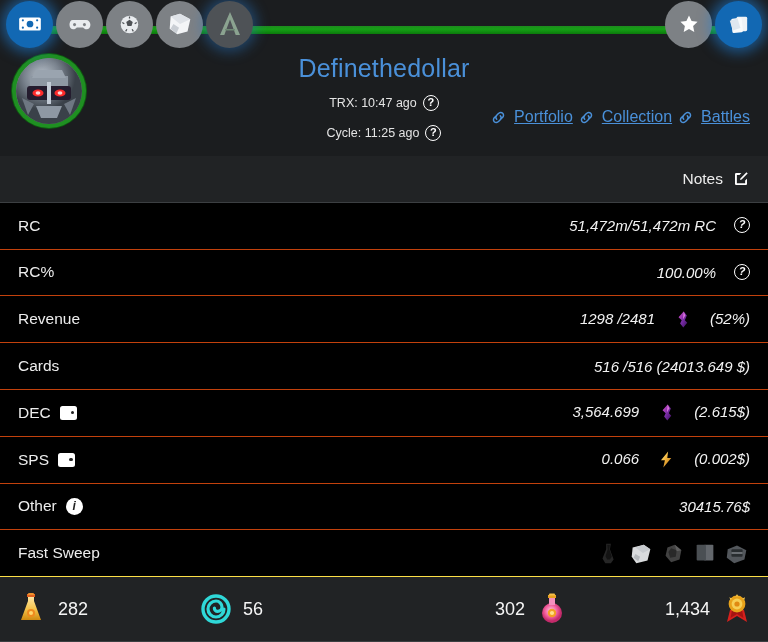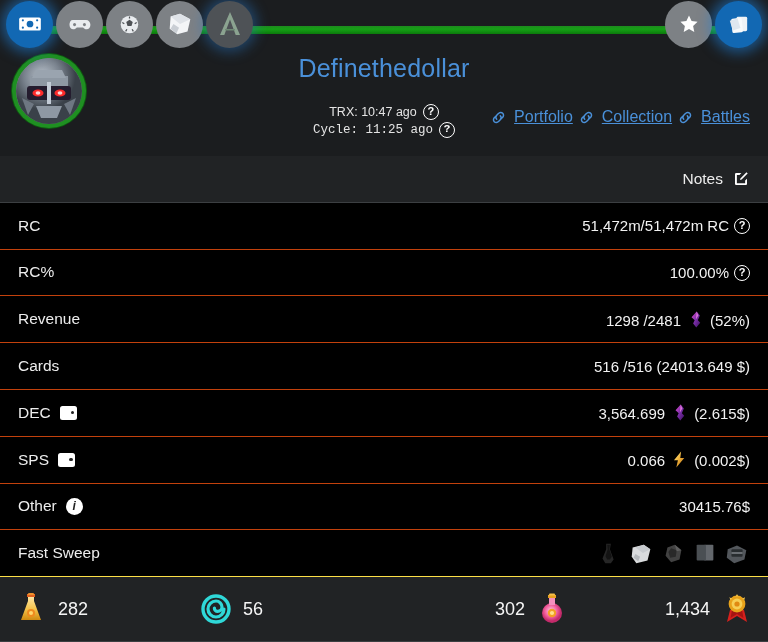--- a/index.html
+++ b/index.html
@@ -72,24 +72,24 @@
   .title-block {
     position: absolute; left: 0; right: 0; top: 6px;
     text-align: center;
   }
   .username {
     font-size: 25px; color: #4a90d9; font-weight: 400;
     letter-spacing: .2px;
   }
   .sub-line {
     font-size: 12.5px; color: #e4e4e4;
-    margin-top: 21px;
+    margin-top: 12px;
     display: flex; align-items: center; justify-content: center; gap: 6px;
   }
-  .sub-line + .sub-line { margin-top: 2px; font-family: Liberation Mono, monospace; }
+  .sub-line + .sub-line { margin-top: 14px; }
   .links {
     position: absolute; right: 18px; top: 60px;
     display: flex; gap: 5px;
   }
   .linkrow {
     display: flex; align-items: center; gap: 7px;
     color: #4a90d9; font-size: 16px;
   }
 
   
@@ -103,22 +103,23 @@
   }
   .row:first-child { background:#212325; }
   .row .label {
     font-size: 15.5px; color: #ededed;
     display: flex; align-items: center; gap: 9px;
     flex: none;
   }
   .row .value {
     margin-left: auto;
     font-size: 15px; color: #f2f2f2;
-    display: flex; align-items: flex-end; gap: 5px;
+    display: flex; align-items: flex-start; gap: 18px;
     white-space: nowrap;
+    font-style: italic;
   }
   .row.notes { border-bottom: 1px solid #3c3f42; justify-content: flex-end; }
 
   
   .qm {
     width: 16px; height: 16px; border-radius: 50%;
     border: 1.6px solid #fff; color: #fff;
     font-size: 11px; line-height: 13px; text-align: center;
     display: inline-block; flex: none; font-weight: 700;
   }

